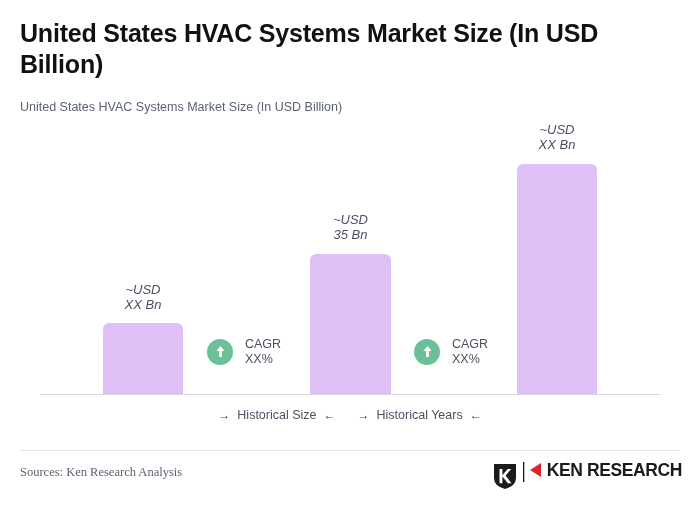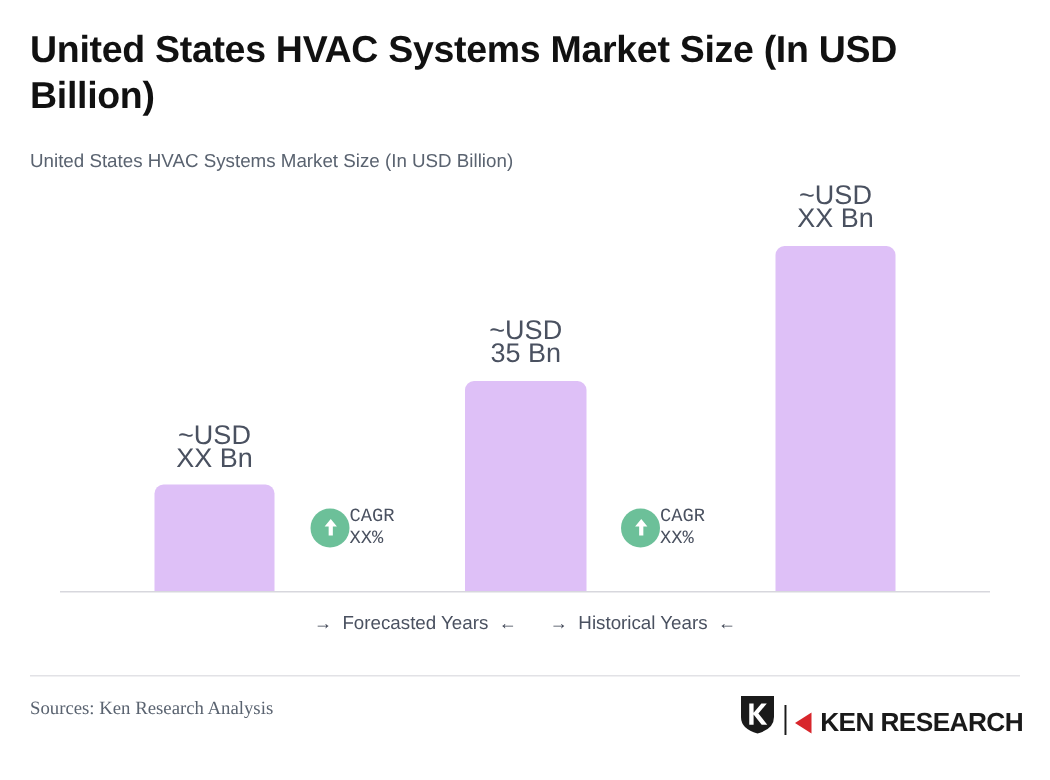--- a/index.html
+++ b/index.html
@@ -65,33 +65,33 @@
     background: #d7d7dd;
   }
   .bar {
     position: absolute;
     bottom: 0;
     border-radius: 6px 6px 0 0;
   }
   .bar-label {
     position: absolute;
     text-align: center;
-    font-size: 18px;
+    font-size: 13px;
     line-height: 14.5px;
     color: #4a5160;
     white-space: nowrap;
+    font-style: italic;
   }
 
   
   .cagr {
     position: absolute;
     display: flex;
     align-items: center;
-    gap: 0;
-    font-family: Liberation Mono, monospace;
+    gap: 12px;
   }
   .cagr-circle {
     width: 26px;
     height: 26px;
     border-radius: 50%;
     display: flex;
     align-items: center;
     justify-content: center;
     flex: 0 0 auto;
   }
@@ -141,21 +141,21 @@
     font-size: 12.5px;
     color: #5a6370;
     white-space: nowrap;
     font-family: Liberation Serif, serif;
   }
   .brand {
     position: absolute;
     right: 18px;
     top: 462px;
     display: flex;
-    align-items: flex-end;
+    align-items: flex-start;
     gap: 4px;
   }
   .brand-wordmark {
     font-family: "Liberation Sans", sans-serif;
     font-size: 17.5px;
     font-weight: bold;
     letter-spacing: -0.4px;
     color: #1a1a1a;
     line-height: 1;
   }
@@ -214,21 +214,21 @@
       <span>XX Bn</span>
     </div>
     <div class="bar" style="left:517px; width:80px; height:230px; bottom:6px; background:#DEC0F7;"></div>
 
     <div class="axis-line"></div>
   </div>
 
   <div class="periods">
     <div class="period">
       <span class="period-arrow">→</span>
-      <span>Forecasted Years</span>
+      <span>Historical Size</span>
       <span class="period-arrow">←</span>
     </div>
     <div class="period">
       <span class="period-arrow">→</span>
       <span>Historical Years</span>
       <span class="period-arrow">←</span>
     </div>
   </div>
 
   <div class="footer-rule"></div>

